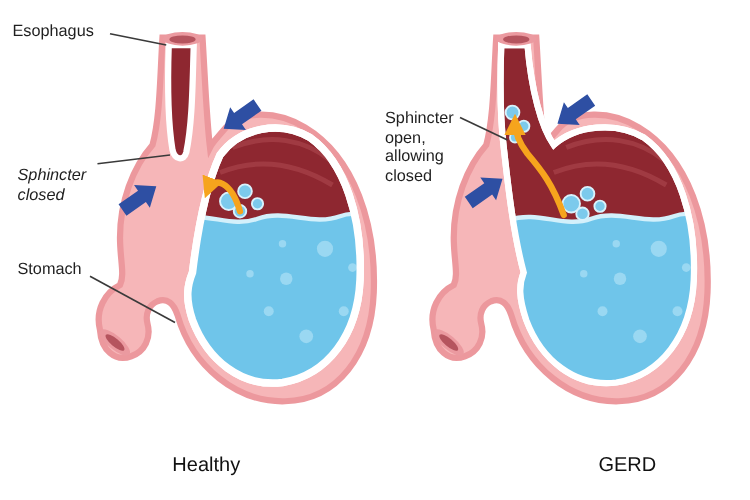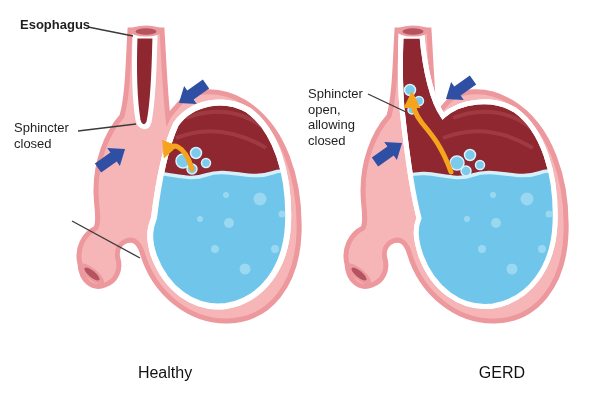--- a/index.html
+++ b/index.html
@@ -139,20 +139,21 @@
   </g>
 
   <g stroke-width="1.3" fill="none" stroke="#3a3a3a">
     <line x1="88" y1="27" x2="133" y2="36"></line>
     <line x1="78" y1="131" x2="136" y2="124"></line>
     <line x1="72" y1="221" x2="140" y2="258"></line>
     <line x1="368" y1="94" x2="406" y2="112"></line>
   </g>
 </svg>
 
-<div class="lbl" style="left:20px;top:17px;width:78px;font-weight:bold;">Esophagus</div>
-<div class="lbl" style="left:14px;top:120px;width:80px;">Sphincter closed</div>
+<div class="lbl" style="left:10px;top:17px;width:78px;">Esophagus</div>
+<div class="lbl" style="left:14px;top:132px;width:80px;font-style:italic;">Sphincter closed</div>
+<div class="lbl" style="left:14px;top:207px;width:70px;">Stomach</div>
 <div class="lbl" style="left:308px;top:86px;width:72px;">Sphincter open, allowing closed</div>
 
 <div class="cap" style="left:100px;top:364px;">Healthy</div>
 <div class="cap" style="left:395px;top:364px;text-align:right;">GERD</div>
 
 </div>
 
 </body></html>

